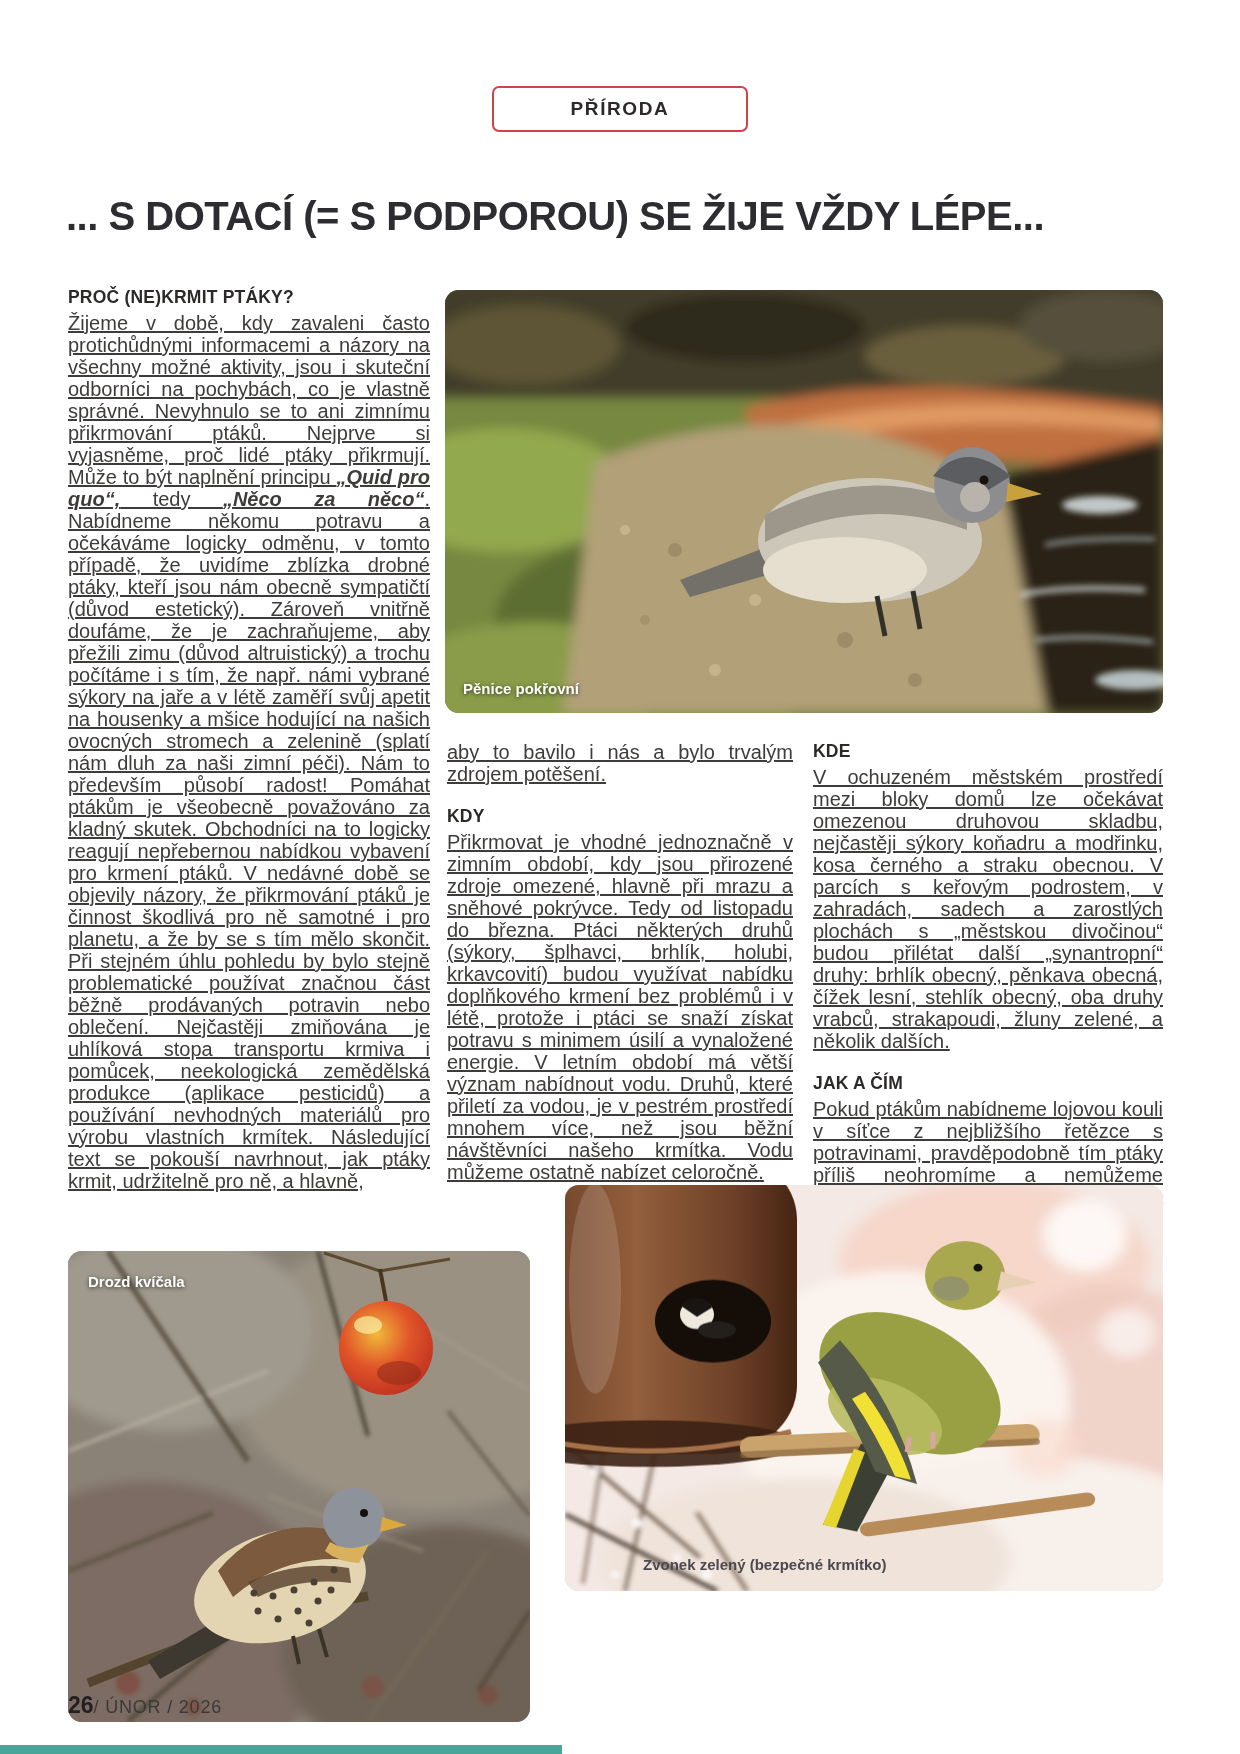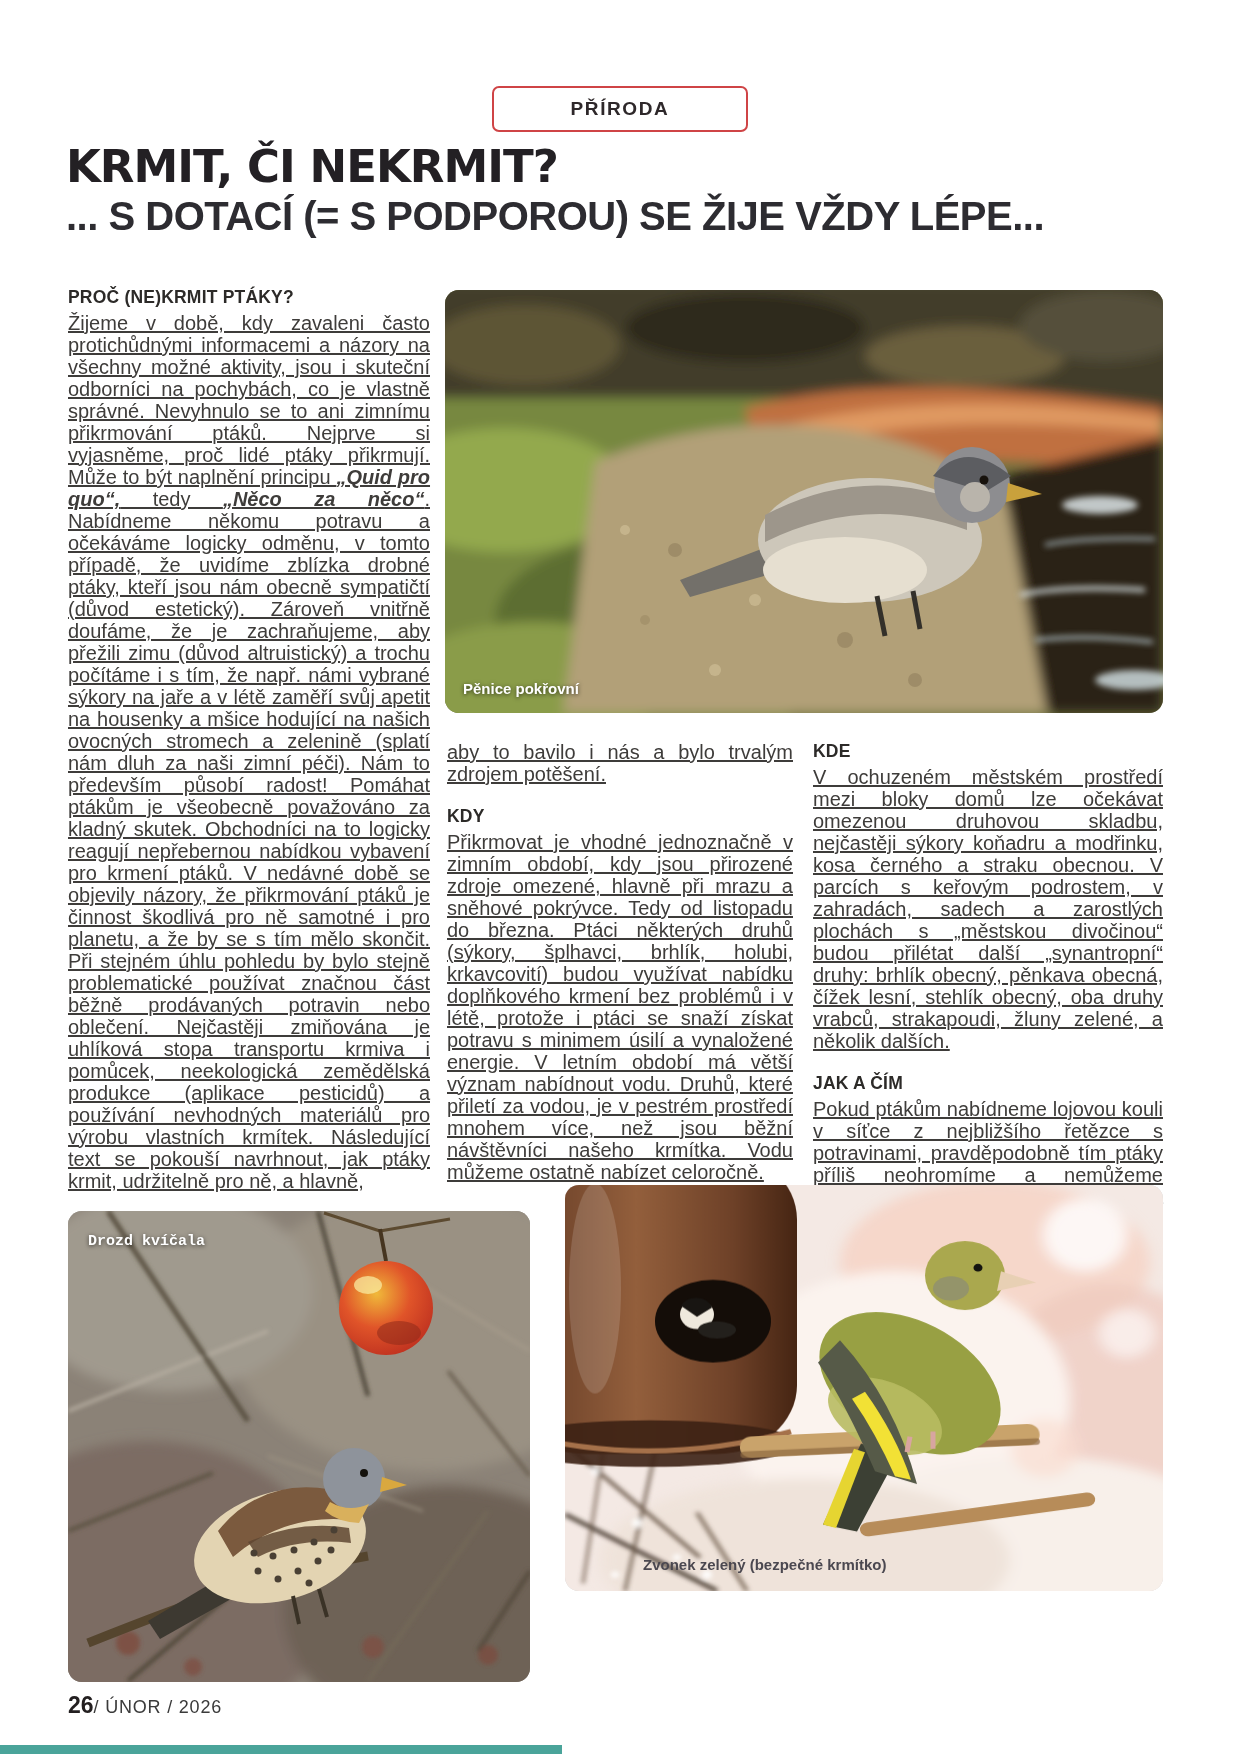--- a/index.html
+++ b/index.html
@@ -31,21 +31,21 @@
   .col-mid  {left:447px; top:741px; width:346px;}
   .col-right{left:813px; top:741px; width:350px;}
   .sec-h{margin:0 0 4px 0; font-size:17.5px; font-weight:bold; color:#2c2a28; letter-spacing:.2px;}
   .body-p{margin:0; font-size:20px; line-height:22px; text-align:justify; color:#3e3c3a;text-decoration:underline;}
   .gap{height:21px;}
   .bi{font-weight:bold; font-style:italic;}
   
   .photo{position:absolute; border-radius:14px; overflow:hidden; background:#ccc;}
   .photo svg{display:block; width:100%; height:100%;}
   .photo-top{left:445px; top:290px; width:718px; height:423px;}
-  .photo-bl {left:68px;  top:1211px; width:462px; height:471px;font-family:Liberation Mono, monospace;}
+  .photo-bl {left:68px;  top:1251px; width:462px; height:471px;}
   .photo-br {left:565px; top:1185px; width:598px; height:406px;}
   .cap{position:absolute; font-size:15px; font-weight:bold; white-space:nowrap;}
   .cap-light{color:#ffffff; text-shadow:0 1px 4px rgba(0,0,0,.65);text-align:right;}
   .cap-penice{left:18px; bottom:16px;}
   .cap-drozd{left:20px; top:22px;}
   .cap-zvonek{left:78px; bottom:18px; color:#4b4850;}
   
   .footer{
     position:absolute; left:68px; top:1692px;
     font-size:18px; letter-spacing:.8px; color:#3a3a3a;
@@ -54,21 +54,20 @@
     font-size:23px; font-weight:bold; letter-spacing:0; color:#231f20; margin-right:0;
   }
   .bottom-bar{position:absolute; left:0; top:1745px; width:562px; height:9px; background:#4aa49a;}
 </style>
 </head>
 <body>
 
 <div class="page">
 
   <div class="badge" style="border-color: rgb(207, 68, 70);">PŘÍRODA</div>
-  <h1 class="title" style="color: rgb(35, 32, 36);">KRMIT, ČI NEKRMIT?</h1>
   <div class="subtitle">... S DOTACÍ (= S PODPOROU) SE ŽIJE VŽDY LÉPE...</div>
 
   <div class="col col-left">
     <h2 class="sec-h">PROČ (NE)KRMIT PTÁKY?</h2>
     <p class="body-p"><span>Žijeme v době, kdy zavaleni často protichůdnými informacemi a názory na všechny možné aktivity, jsou i skuteční odborníci na pochybách, co je vlastně správné. Nevyhnulo se to ani zimnímu přikrmování ptáků. Nejprve si vyjasněme, proč lidé ptáky přikrmují. Může to být naplnění principu </span><span class="bi">„Quid pro quo“,</span><span> tedy </span><span class="bi">„Něco za něco“</span><span>. Nabídneme někomu potravu a očekáváme logicky odměnu, v tomto případě, že uvidíme zblízka drobné ptáky, kteří jsou nám obecně sympatičtí (důvod estetický). Zároveň vnitřně doufáme, že je zachraňujeme, aby přežili zimu (důvod altruistický) a trochu počítáme i s tím, že např. námi vybrané sýkory na jaře a v létě zaměří svůj apetit na housenky a mšice hodující na našich ovocných stromech a zelenině (splatí nám dluh za naši zimní péči). Nám to především působí radost! Pomáhat ptákům je všeobecně považováno za kladný skutek. Obchodníci na to logicky reagují nepřebernou nabídkou vybavení pro krmení ptáků. V nedávné době se objevily názory, že přikrmování ptáků je činnost škodlivá pro ně samotné i pro planetu, a že by se s tím mělo skončit. Při stejném úhlu pohledu by bylo stejně problematické používat značnou část běžně prodávaných potravin nebo oblečení. Nejčastěji zmiňována je uhlíková stopa transportu krmiva i pomůcek, neekologická zemědělská produkce (aplikace pesticidů) a používání nevhodných materiálů pro výrobu vlastních krmítek. Následující text se pokouší navrhnout, jak ptáky krmit, udržitelně pro ně, a hlavně,</span></p>
   </div>
 
   <div class="photo photo-top">
     <svg viewBox="0 0 718 423" preserveAspectRatio="none">
       <defs>

